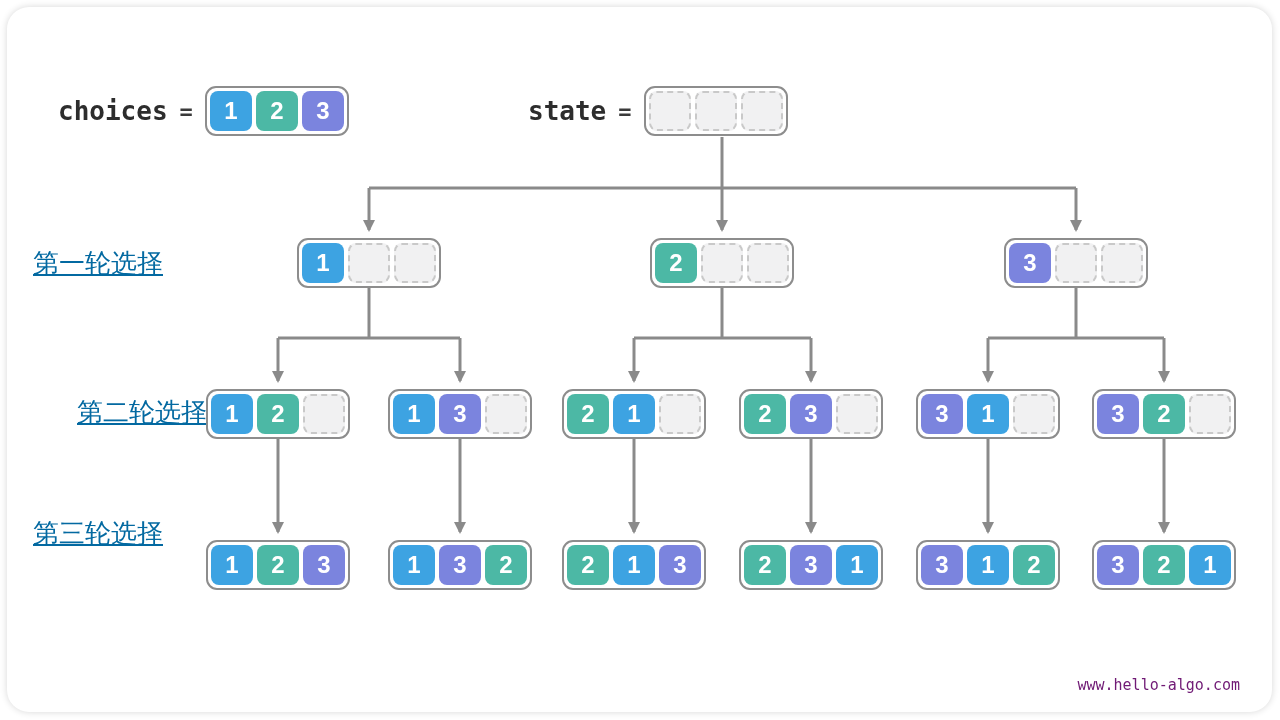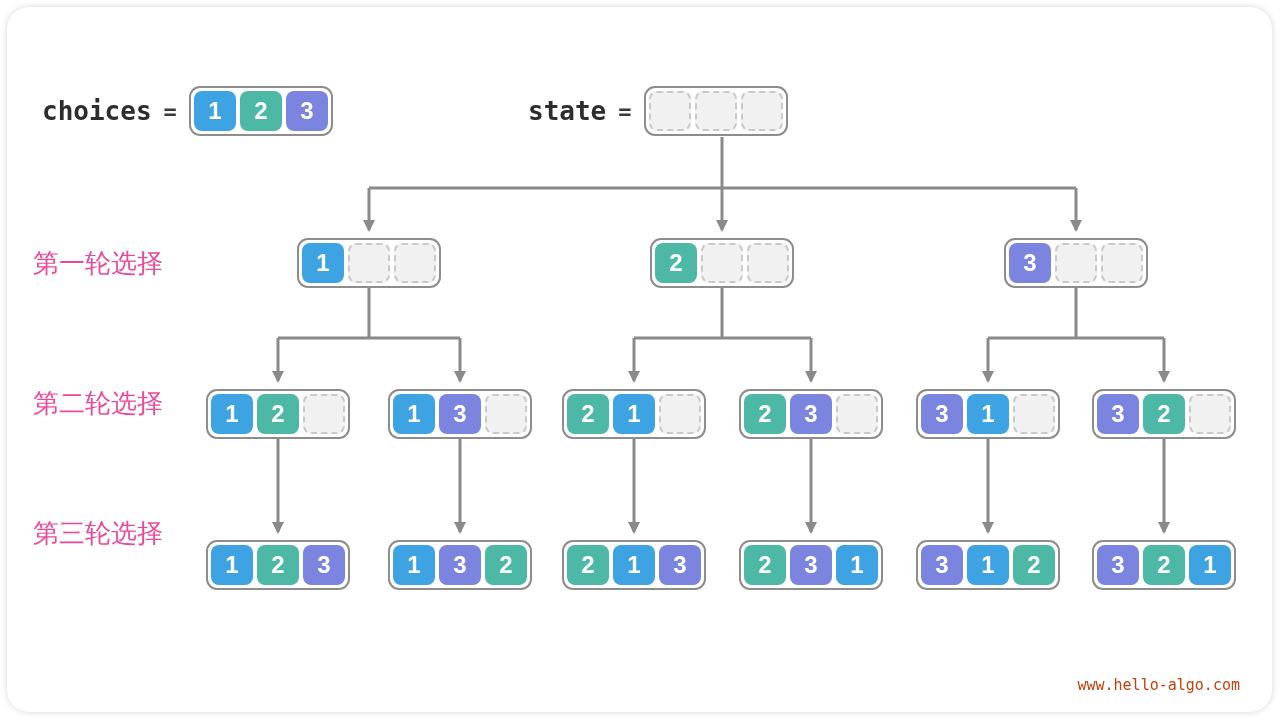--- a/index.html
+++ b/index.html
@@ -33,26 +33,26 @@
     display:flex; align-items:center; justify-content:center;
     color:#ffffff; font-weight:bold; font-size:24px;
     font-family:"Liberation Sans", sans-serif;
   }
   .cell.empty {
     background:#f1f1f2; border:2px dashed #c9c9c9;
   }
 
   .rowlabel {
     position:absolute; left:33px; width:170px;
-    font-size:26px; font-weight:500; color:#ec4899; line-height:30px;
+    font-size:26px; font-weight:500; color:#0369a1; line-height:30px;text-decoration:underline;
   }
   .watermark {
     position:absolute; right:40px; top:676px;
     font-family:"DejaVu Sans Mono", monospace;
-    font-size:15px; color:#c2410c;
+    font-size:15px; color:#701a75;
   }
 </style>
 </head>
 <body>
 
 <div class="card"></div>
 
 <svg class="connectors" width="1280" height="720" viewBox="0 0 1280 720">
   <defs>
     <marker id="arrow" markerUnits="userSpaceOnUse" markerWidth="14" markerHeight="14" refX="10" refY="6" orient="auto">
@@ -79,42 +79,42 @@
 
     <path d="M278 439 V532" marker-end="url(#arrow)"></path>
     <path d="M460 439 V532" marker-end="url(#arrow)"></path>
     <path d="M634 439 V532" marker-end="url(#arrow)"></path>
     <path d="M811 439 V532" marker-end="url(#arrow)"></path>
     <path d="M988 439 V532" marker-end="url(#arrow)"></path>
     <path d="M1164 439 V532" marker-end="url(#arrow)"></path>
   </g>
 </svg>
 
-<div class="hgroup" style="left:42px; top:86px;">
+<div class="hgroup" style="left:58px; top:86px;">
   <span>choices</span>
   <span class="eq">=</span>
   <div class="node">
       <span class="cell" style="background: rgb(61, 163, 226);">1</span>
       <span class="cell" style="background: rgb(76, 184, 165);">2</span>
       <span class="cell" style="background: rgb(123, 132, 222);">3</span>
     </div>
 </div>
 
 <div class="hgroup" style="left:528px; top:86px;">
   <span>state</span>
   <span class="eq">=</span>
   <div class="node">
       <span class="cell empty"></span>
       <span class="cell empty"></span>
       <span class="cell empty"></span>
     </div>
 </div>
 
 <div class="rowlabel" style="top:248px;">第一轮选择</div>
-<div class="rowlabel" style="top:388px;">第二轮选择</div>
+<div class="rowlabel" style="top:397px;margin-left:44px;">第二轮选择</div>
 <div class="rowlabel" style="top:518px;">第三轮选择</div>
 
 <div id="nodes-layer">
     <div class="node tree-node" style="left: 297px; top: 238px;">
       <span class="cell" style="background: rgb(61, 163, 226);">1</span>
       <span class="cell empty"></span>
       <span class="cell empty"></span>
     </div>
     <div class="node tree-node" style="left: 650px; top: 238px;">
       <span class="cell" style="background: rgb(76, 184, 165);">2</span>

